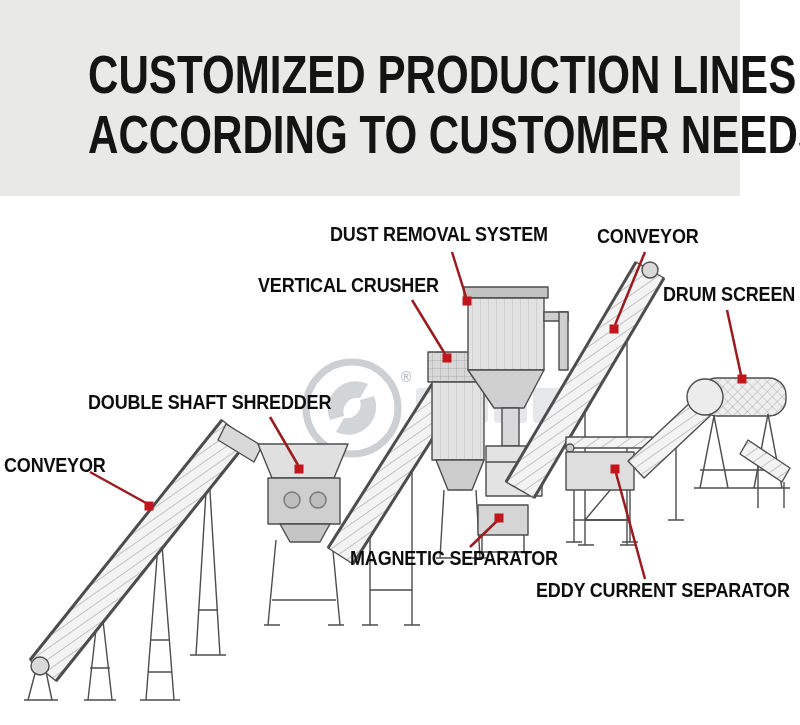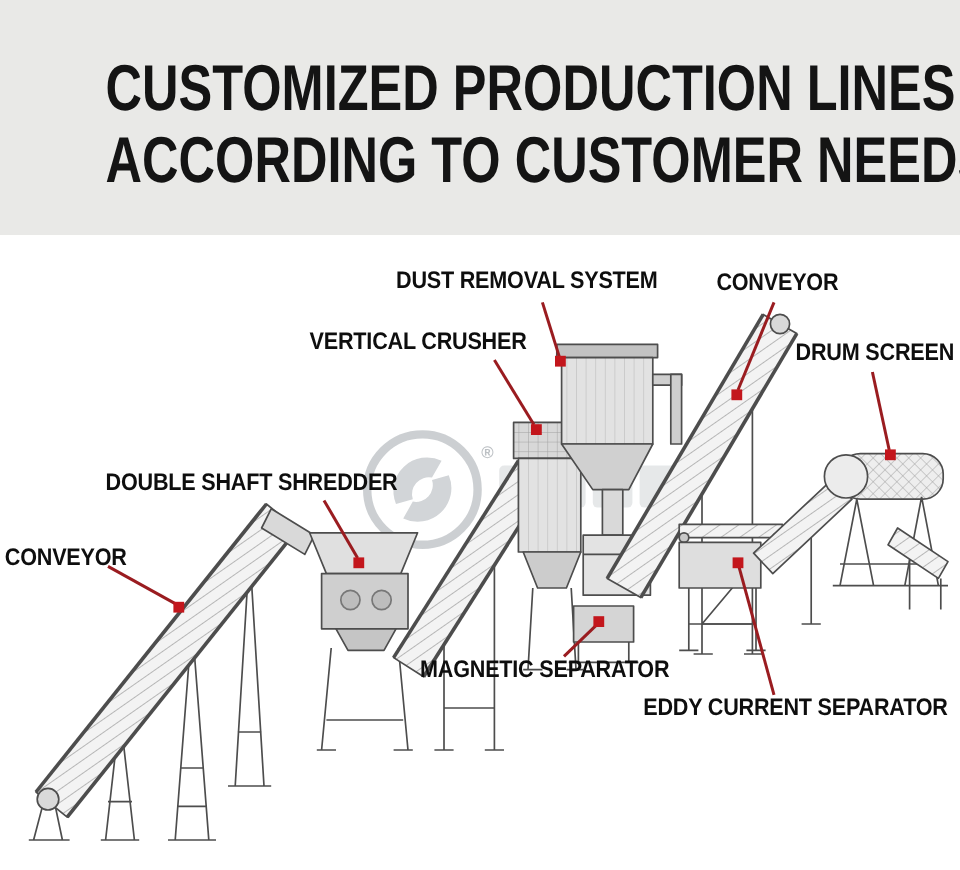--- a/index.html
+++ b/index.html
@@ -5,21 +5,21 @@
   * { margin:0; padding:0; box-sizing:border-box; }
   html,body { width:800px; height:725px; }
   body {
     position:relative;
     font-family:"Liberation Sans", sans-serif;
     background:#ffffff;
     overflow:hidden;
   }
   .banner {
     position:absolute; top:0; left:0;
-    width:800px; height:196px;
+    width:740px; height:196px;
     background:#e9e9e7;
   }
   .title {
     position:absolute; top:44px; left:0;
     width:800px; text-align:center;
     font-weight:700; font-size:54px; line-height:1.12;
     color:#141414; white-space:nowrap;
     transform:scaleX(0.78); transform-origin:50% 0;
   }
   .diagram-area {

